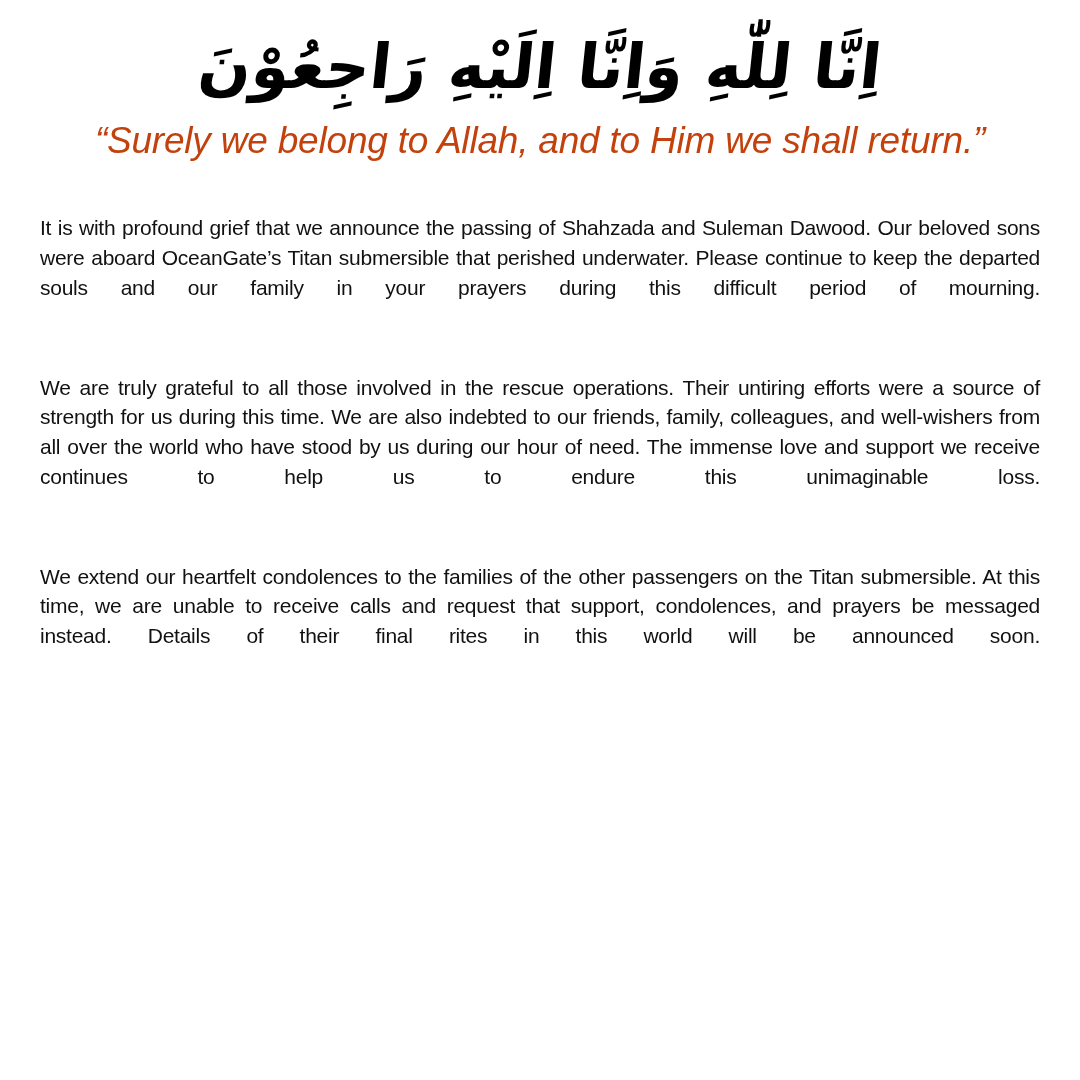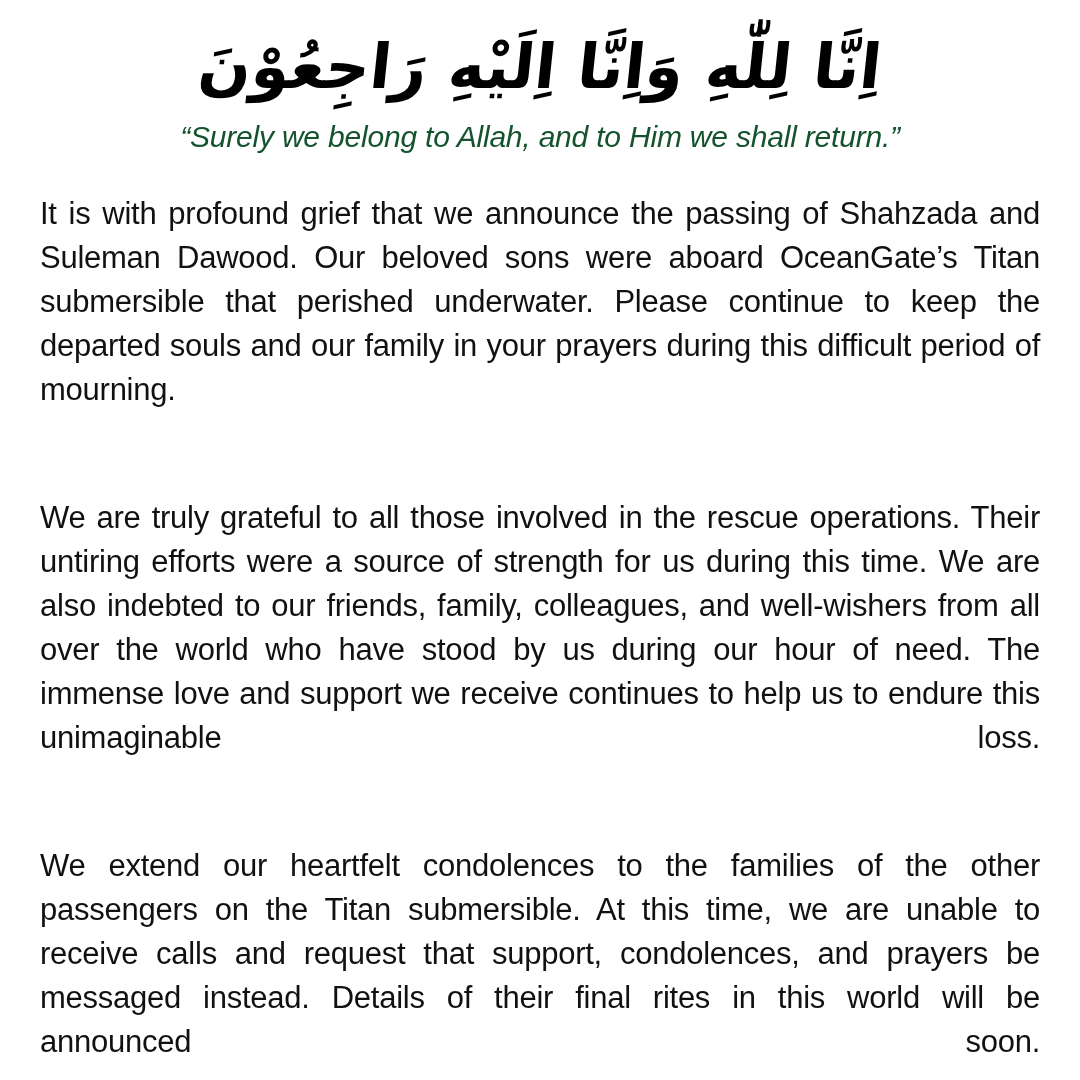--- a/index.html
+++ b/index.html
@@ -43,39 +43,39 @@
     letter-spacing: -1px;
     transform: skewX(-6deg);
     white-space: nowrap;
   }
 
   
   .translation {
     text-align: center;
     font-style: italic;
     font-weight: 400;
-    font-size: 30px;
+    font-size: 37px;
     line-height: 1.3;
-    color: #14532d;
+    color: #c2410c;
     margin: 14px 0 0 0;
     letter-spacing: -0.2px;
   }
 
   
   .body-copy {
     margin-top: 36px;
     flex: 1 1 auto;
   }
   .paragraph {
     text-align: justify;
     text-justify: inter-word;
-    font-size: 31px;
+    font-size: 21px;
     line-height: 1.42;
     color: #111111;
-    margin: 0 0 40px 0;
+    margin: 12px 0 40px 0;
     letter-spacing: -0.25px;
     word-spacing: 0.5px;
   }
   .paragraph:last-child {
     margin-bottom: 0;
   }
   
   .paragraph::after {
     content: "";
     display: inline-block;

